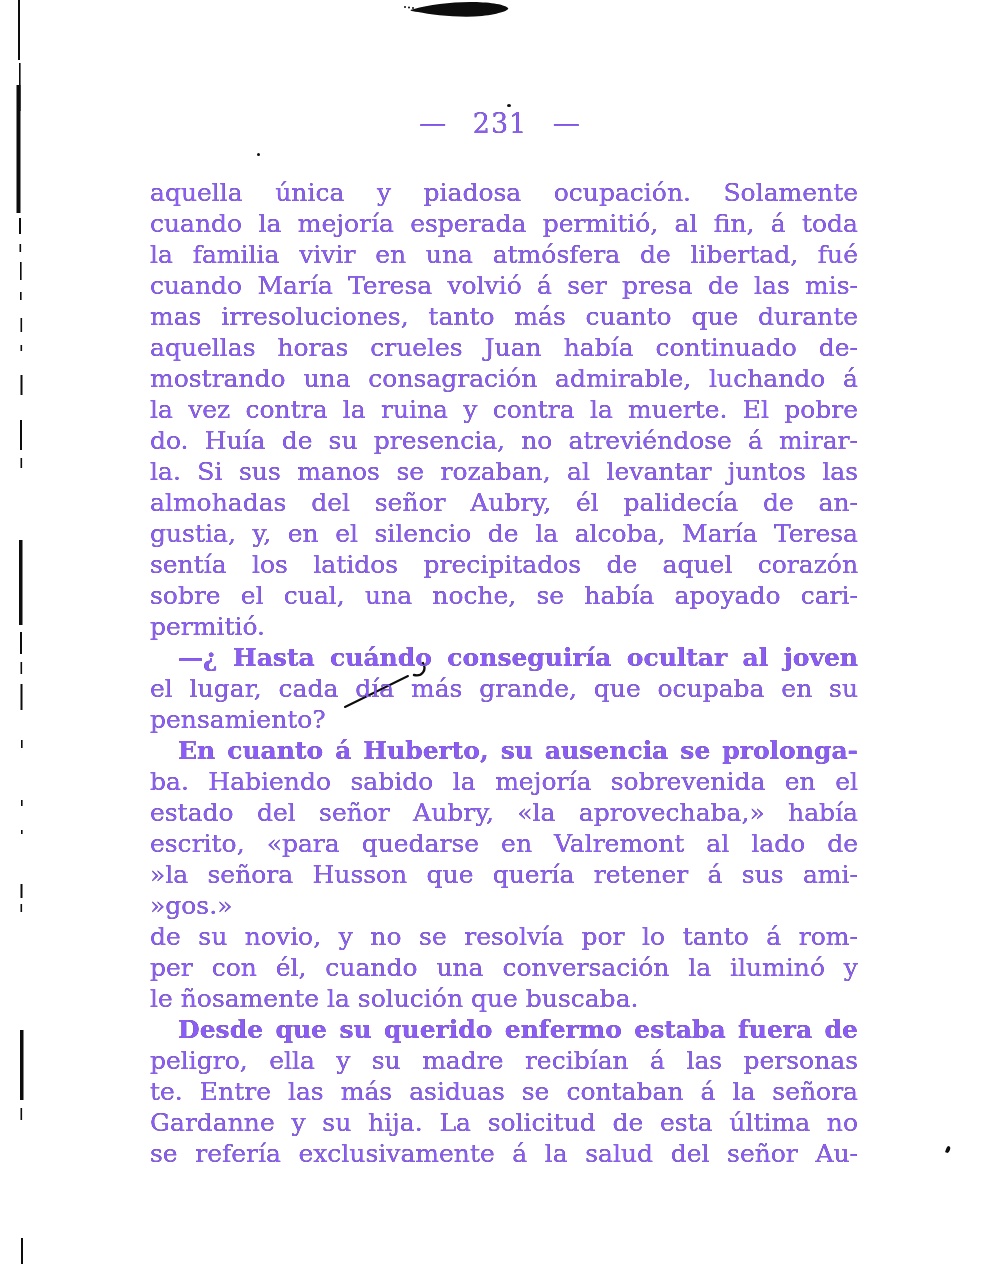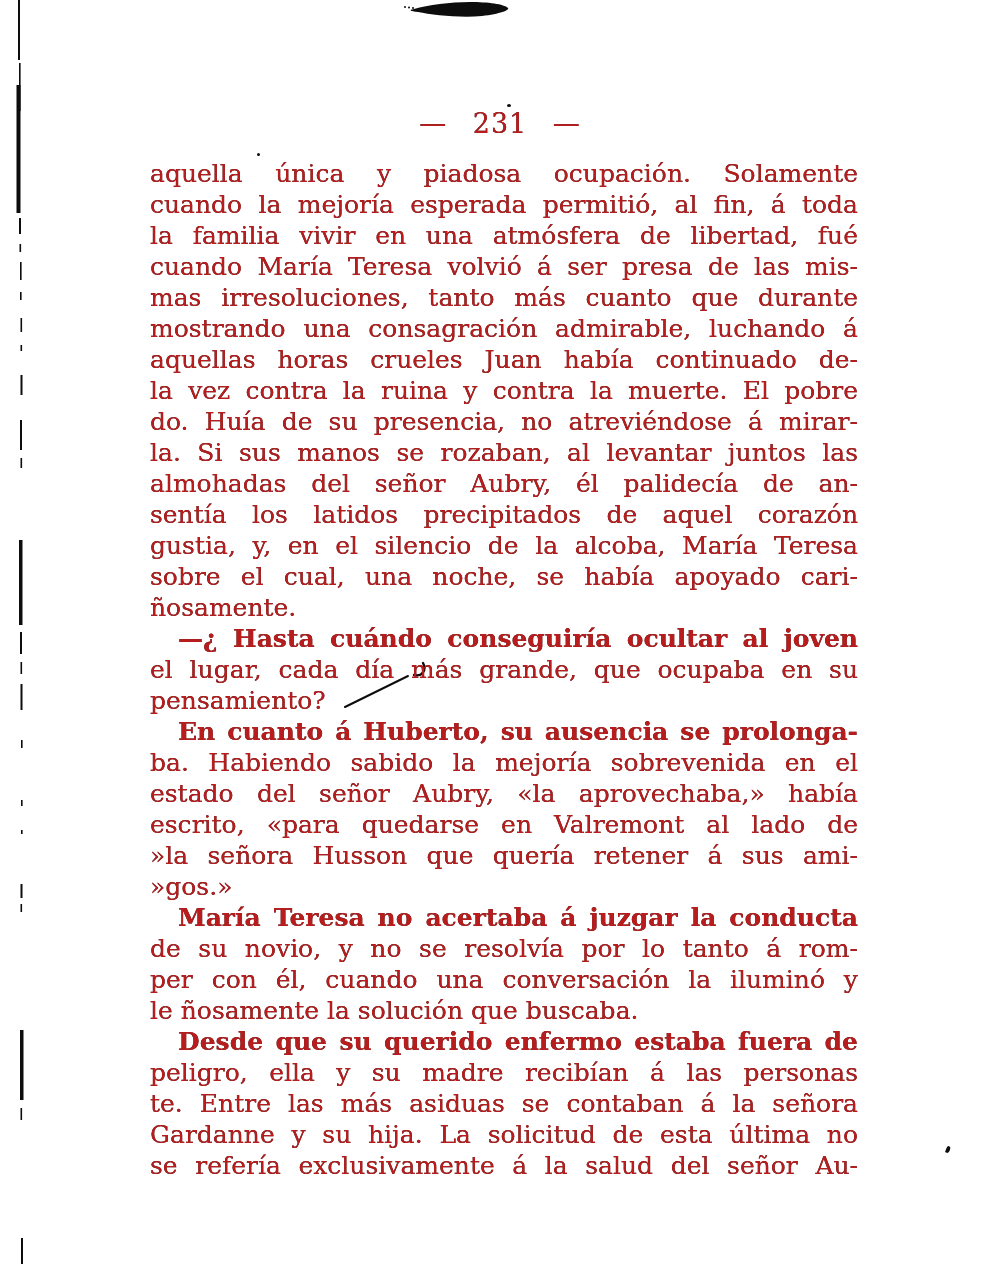--- a/index.html
+++ b/index.html
@@ -6,38 +6,38 @@
     margin: 0;
     padding: 0;
     background: #e8e8e8;
   }
   .page {
     position: relative;
     width: 1000px;
     height: 1266px;
     background: #ffffff;
     font-family: "DejaVu Serif", "Liberation Serif", serif;
-    color: #b91c1c;
+    color: #8b5cf6;
     overflow: hidden;
   }
   .page-number {
     position: absolute;
     top: 108px;
     left: 0;
     width: 100%;
     text-align: center;
     font-size: 27px;
     letter-spacing: 1px;
     word-spacing: 16px;
     text-shadow: 0 0 0.5px rgba(0,0,0,0.85);
   }
   .body-text {
     position: absolute;
     left: 150px;
-    top: 158px;
+    top: 177px;
     width: 708px;
     font-size: 25px;
     line-height: 31px;
     text-shadow: 0 0 0.5px rgba(0,0,0,0.85);
   }
   .line {
     height: 31px;
     text-align: justify;
     text-align-last: justify;
     overflow: visible;
@@ -133,40 +133,39 @@
   <div class="speck" style="left:946px; top:1146px; width:4px; height:7px; transform:rotate(18deg);"></div>
 
   <div class="page-number">— 231 —</div>
 
   <div class="body-text">
       <div class="line">aquella única y piadosa ocupación. Solamente</div>
       <div class="line">cuando la mejoría esperada permitió, al fin, á toda</div>
       <div class="line">la familia vivir en una atmósfera de libertad, fué</div>
       <div class="line">cuando María Teresa volvió á ser presa de las mis-</div>
       <div class="line">mas irresoluciones, tanto más cuanto que durante</div>
+      <div class="line">aquellas horas crueles Juan había continuado de-</div>
       <div class="line">mostrando una consagración admirable, luchando á</div>
-      <div class="line">aquellas horas crueles Juan había continuado de-</div>
       <div class="line">la vez contra la ruina y contra la muerte. El pobre</div>
       <div class="line">do. Huía de su presencia, no atreviéndose á mirar-</div>
       <div class="line">la. Si sus manos se rozaban, al levantar juntos las</div>
       <div class="line">almohadas del señor Aubry, él palidecía de an-</div>
+      <div class="line">gustia, y, en el silencio de la alcoba, María Teresa</div>
       <div class="line">sentía los latidos precipitados de aquel corazón</div>
-      <div class="line">gustia, y, en el silencio de la alcoba, María Teresa</div>
       <div class="line">sobre el cual, una noche, se había apoyado cari-</div>
-      <div class="line para-end">ñosamente.</div>
+      <div class="line para-end">permitió.</div>
       <div class="line indent">—¿ Hasta cuándo conseguiría ocultar al joven</div>
       <div class="line">el lugar, cada día más grande, que ocupaba en su</div>
       <div class="line para-end">pensamiento?</div>
       <div class="line indent">En cuanto á Huberto, su ausencia se prolonga-</div>
       <div class="line">ba. Habiendo sabido la mejoría sobrevenida en el</div>
       <div class="line">estado del señor Aubry, «la aprovechaba,» había</div>
       <div class="line">escrito, «para quedarse en Valremont al lado de</div>
       <div class="line">»la señora Husson que quería retener á sus ami-</div>
       <div class="line para-end">»gos.»</div>
-      <div class="line indent">María Teresa no acertaba á juzgar la conducta</div>
       <div class="line">de su novio, y no se resolvía por lo tanto á rom-</div>
       <div class="line">per con él, cuando una conversación la iluminó y</div>
       <div class="line para-end">le ñosamente la solución que buscaba.</div>
       <div class="line indent">Desde que su querido enfermo estaba fuera de</div>
       <div class="line">peligro, ella y su madre recibían á las personas</div>
       <div class="line">te. Entre las más asiduas se contaban á la señora</div>
       <div class="line">Gardanne y su hija. La solicitud de esta última no</div>
       <div class="line">se refería exclusivamente á la salud del señor Au-</div>
     </div>
 

